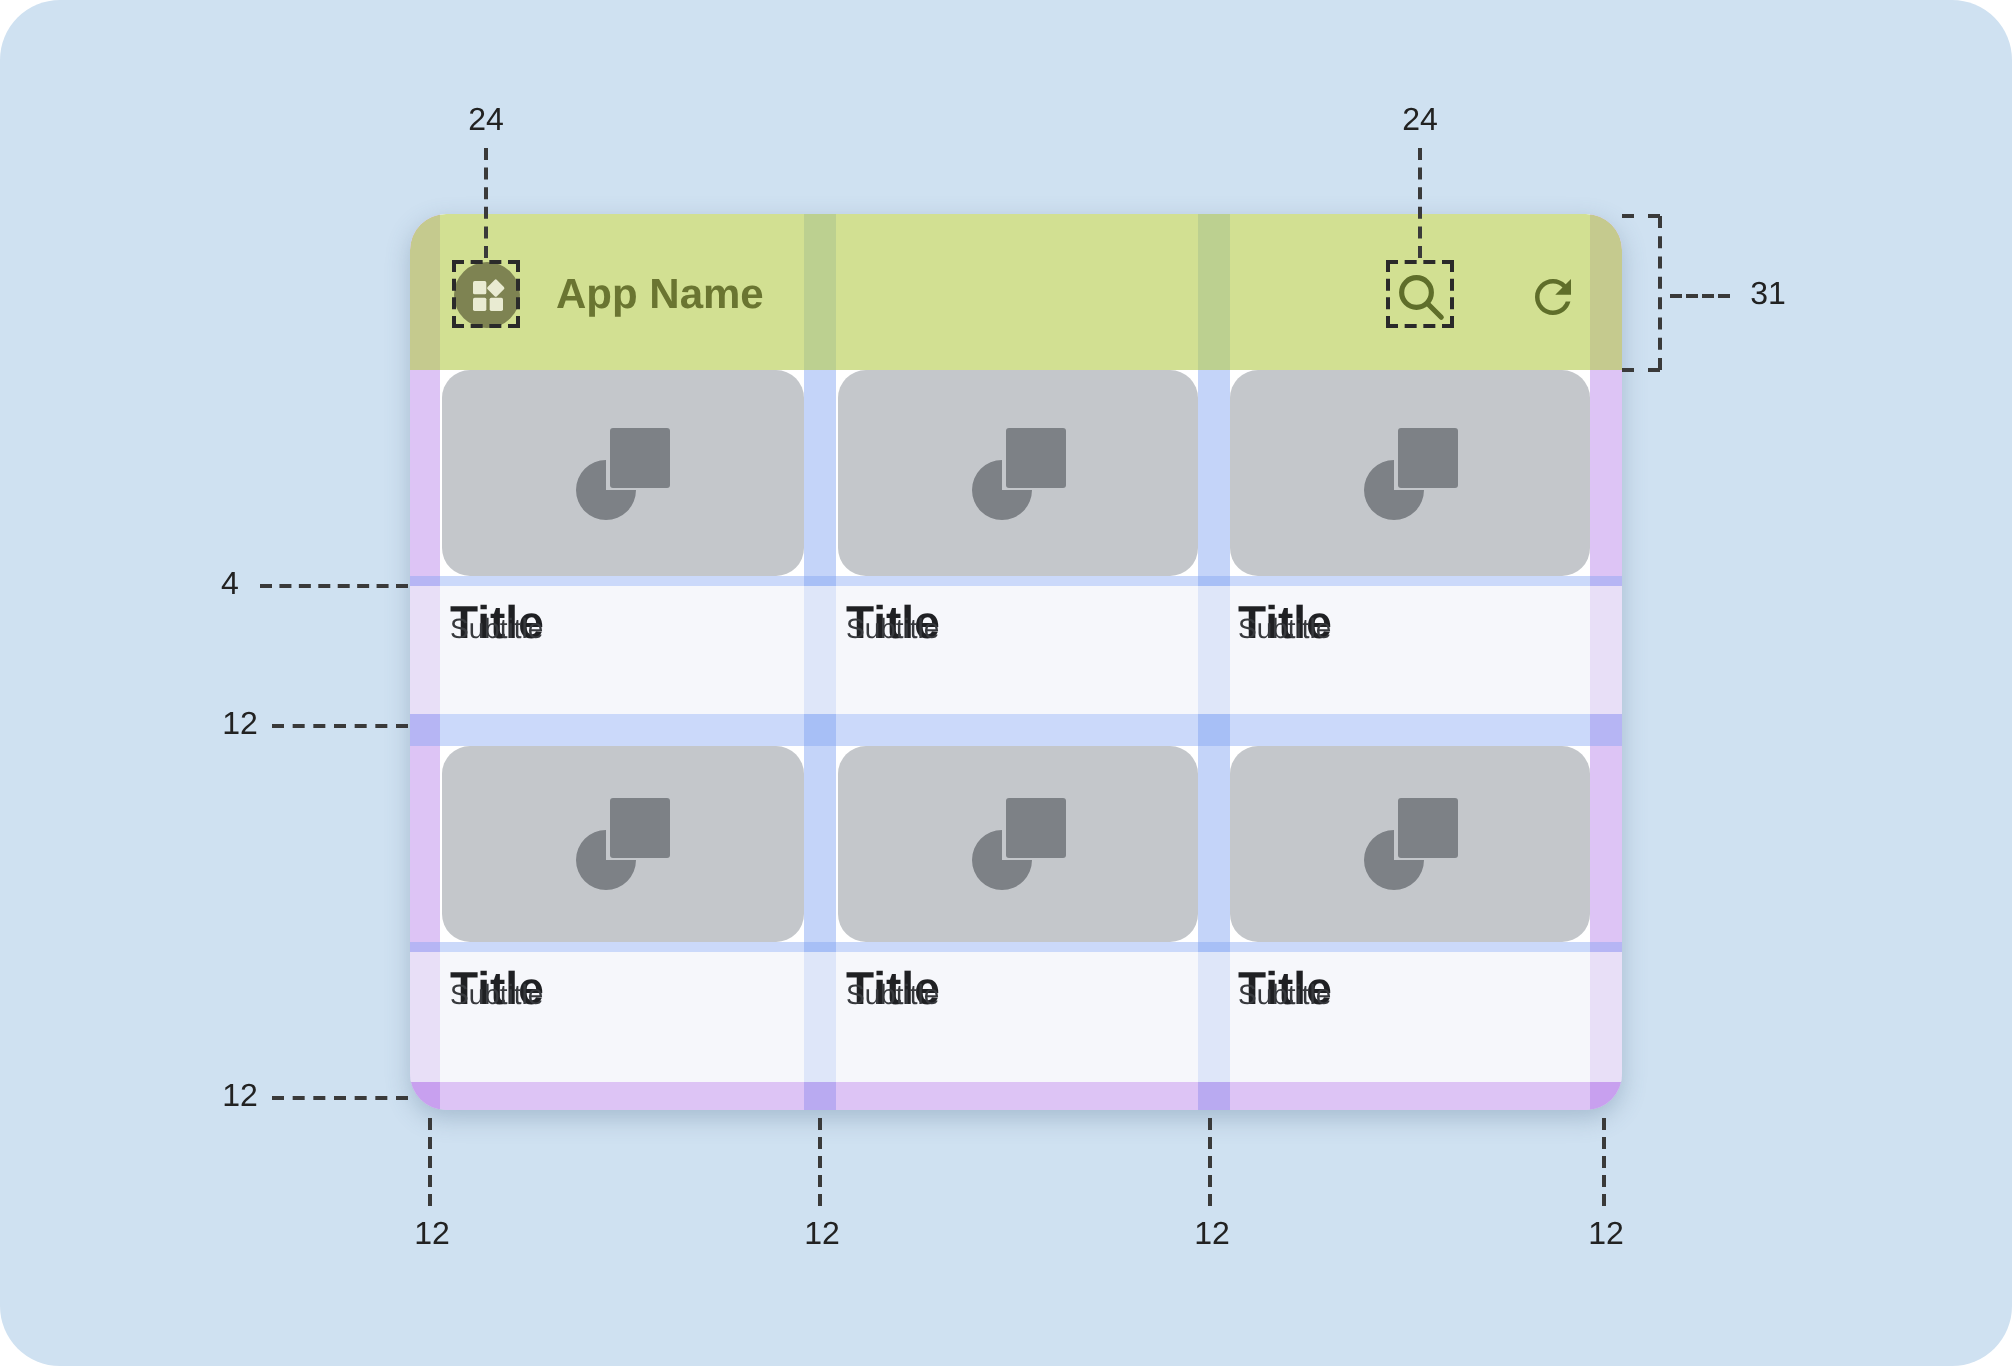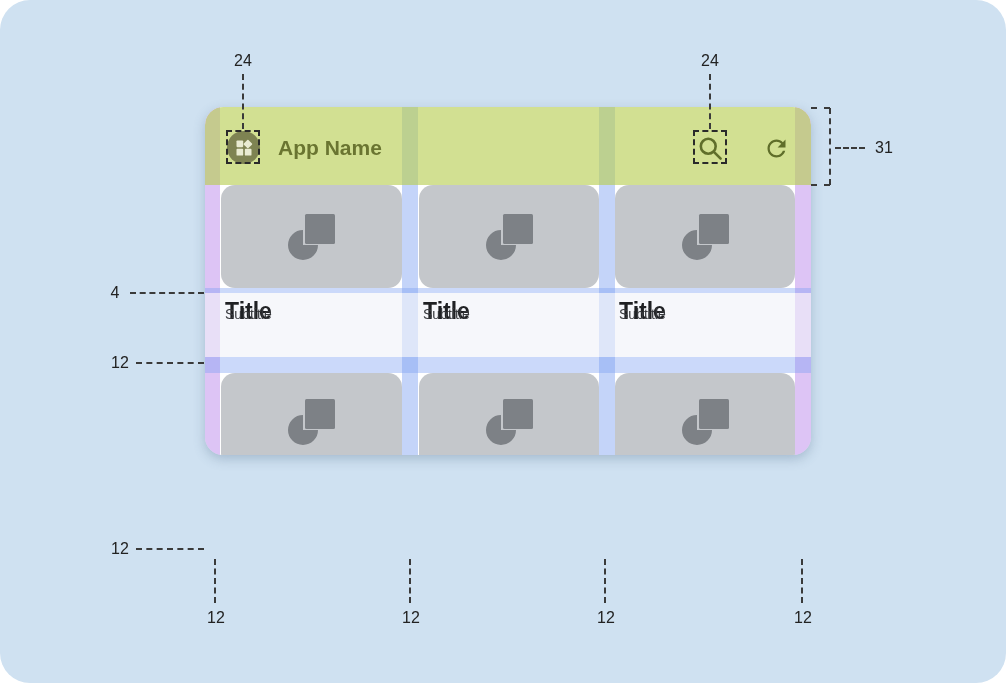--- a/index.html
+++ b/index.html
@@ -1,20 +1,20 @@
 <!DOCTYPE html>
 <html><head>
 <meta charset="utf-8">
 <style>
   * { margin:0; padding:0; box-sizing:border-box; }
   html,body { width:1006px; height:683px; background:#ffffff; font-family:"Liberation Sans", sans-serif; }
   .panel { position:absolute; left:0; top:0; width:1006px; height:683px; background:#cfe1f1; border-radius:30px; overflow:hidden; }
 
   
-  .mockup { position:absolute; left:205px; top:107px; width:606px; height:348px; background:#ffffff;
+  .mockup { position:absolute; left:205px; top:107px; width:606px; height:448px; background:#ffffff;
             border-radius:18px; overflow:hidden; box-shadow:0 4px 12px rgba(70,100,130,0.30); }
   .mockup * { position:absolute; }
 
   
   .media { background:#c4c7cb; border-radius:14px; display:flex; align-items:center; justify-content:center; z-index:1; }
   .media svg { position:static; }
 
   
   .vstrip { top:0; height:448px; z-index:2; }
   .vstrip.purple { background:rgba(170,108,230,0.40); }

